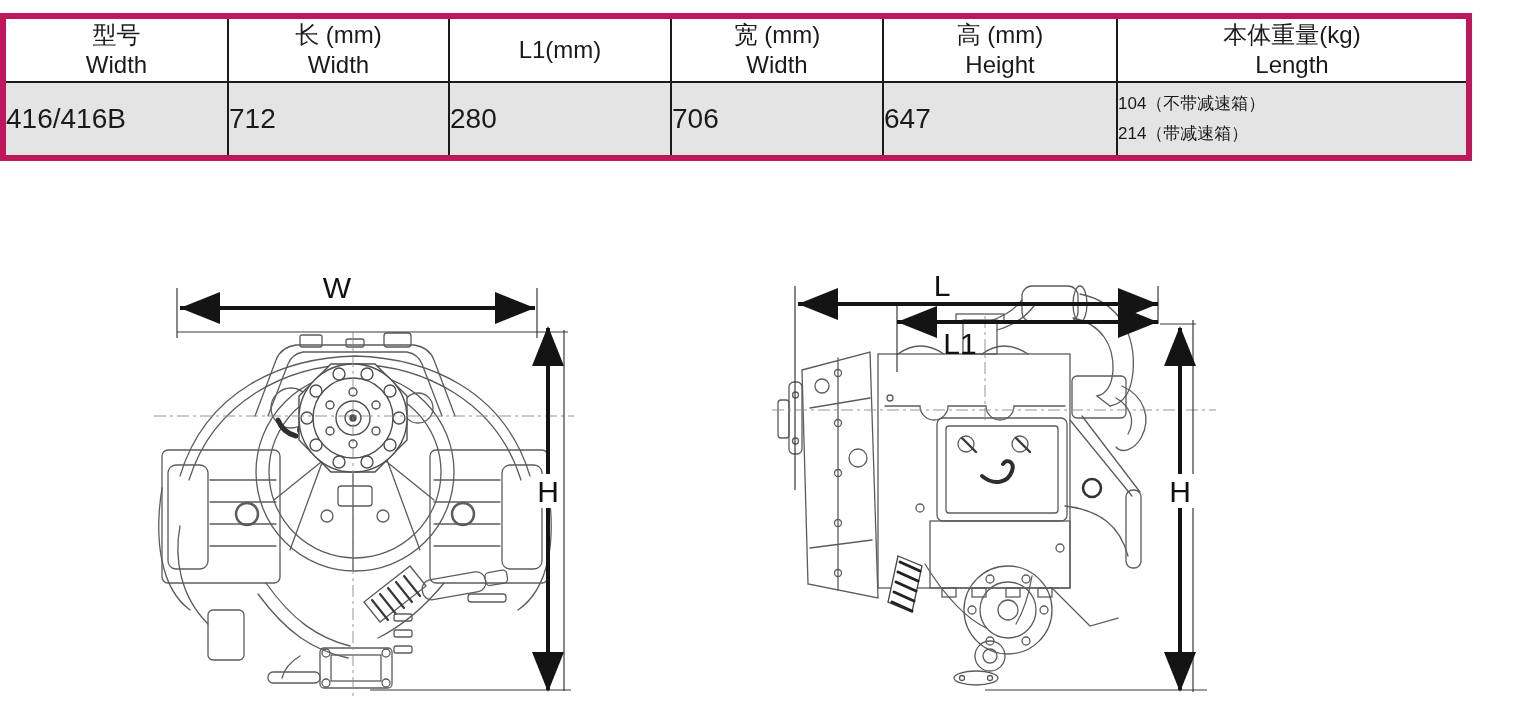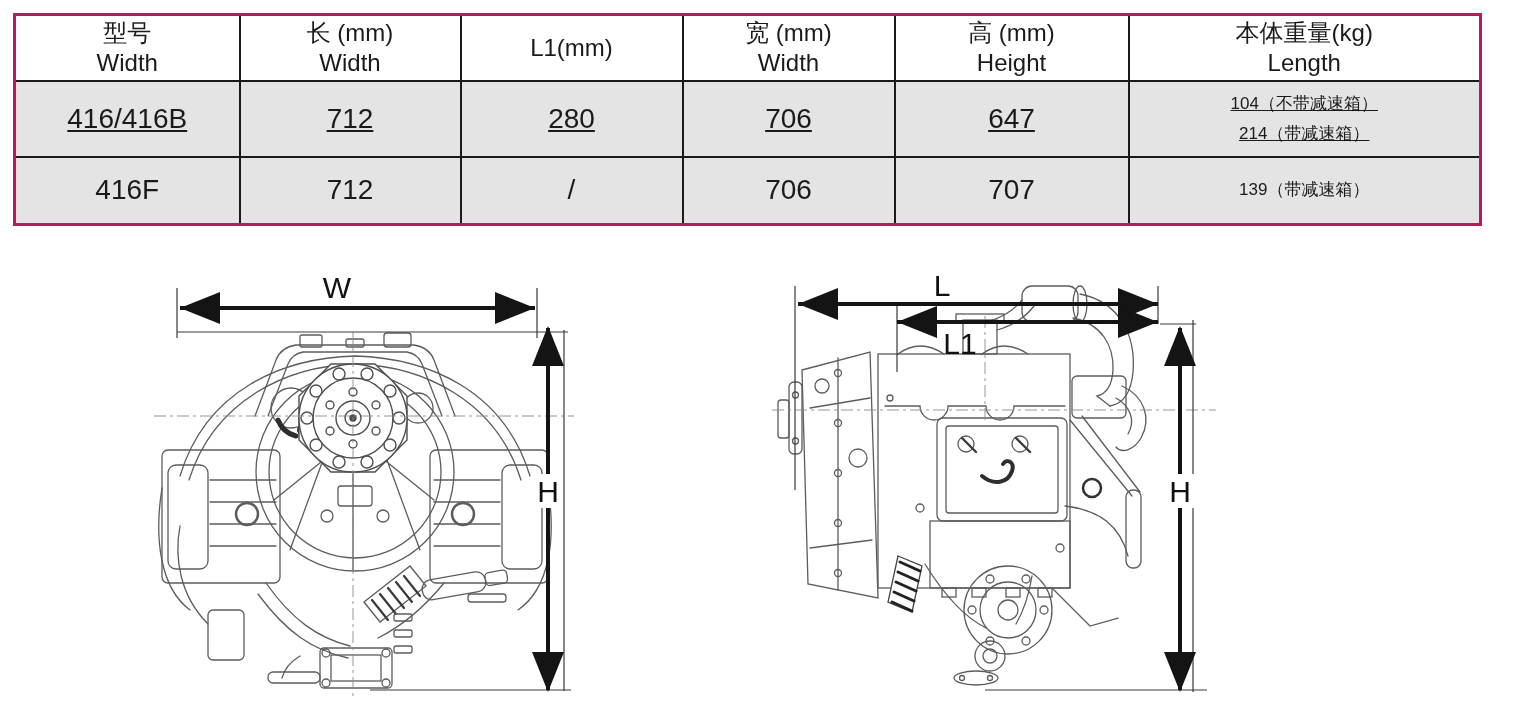--- a/index.html
+++ b/index.html
@@ -2,30 +2,30 @@
 <html><head>
 <meta charset="utf-8">
 <style>
   html,body{margin:0;padding:0;}
   body{
     width:1516px;height:718px;background:#ffffff;position:relative;overflow:hidden;
     font-family:"Liberation Sans","DejaVu Sans",sans-serif;color:#1a1a1a;
   }
   
   .spec-table{
-    position:absolute;left:13px;top:13px;width:1466px;
-    border-collapse:collapse;table-layout:fixed;text-align:center;
-    border:3px solid #be185d;
+    position:absolute;left:0;top:13px;width:1466px;
+    border-collapse:collapse;table-layout:fixed;
+    border:6px solid #be185d;
   }
   .spec-table th,.spec-table td{
     border:2px solid #1a1a1a;padding:0;vertical-align:middle;font-weight:normal;
   }
   .spec-table thead tr{height:66px;background:#ffffff;}
   .spec-table tbody tr{background:#e4e4e4;}
-  .row-1{height:76px;text-decoration:underline;}
+  .row-1{height:76px;}
   .row-2{height:68px;}
   .hdr-zh,.hdr-en{font-size:24px;line-height:30px;}
   .cell-value{font-size:28px;}
   .weight-line{font-size:17px;line-height:30px;}
   
   .diagram{position:absolute;}
   .diagram-front{left:150px;top:258px;}
   .diagram-side{left:770px;top:258px;}
   .dim-label{
     font-family:"Liberation Sans","DejaVu Sans",sans-serif;
@@ -74,30 +74,20 @@
   <tbody>
     <tr class="row-1">
       <td class="cell-value">416/416B</td>
       <td class="cell-value">712</td>
       <td class="cell-value">280</td>
       <td class="cell-value">706</td>
       <td class="cell-value">647</td>
       <td>
         <div class="weight-line">104（不带减速箱）</div>
         <div class="weight-line">214（带减速箱）</div>
-      </td>
-    </tr>
-    <tr class="row-2">
-      <td class="cell-value">416F</td>
-      <td class="cell-value">712</td>
-      <td class="cell-value">/</td>
-      <td class="cell-value">706</td>
-      <td class="cell-value">707</td>
-      <td>
-        <div class="weight-line">139（带减速箱）</div>
       </td>
     </tr>
   </tbody>
 </table>
 
 <svg class="diagram diagram-front" width="470" height="455" viewBox="0 0 470 455" xmlns="http://www.w3.org/2000/svg">
 
   <g stroke="#5c5c5c" stroke-width="1.3" fill="none" stroke-linecap="round">
 
     <path d="M105,158 L126,102 Q131,89 146,87 L264,87 Q279,89 284,102 L305,158"></path>

